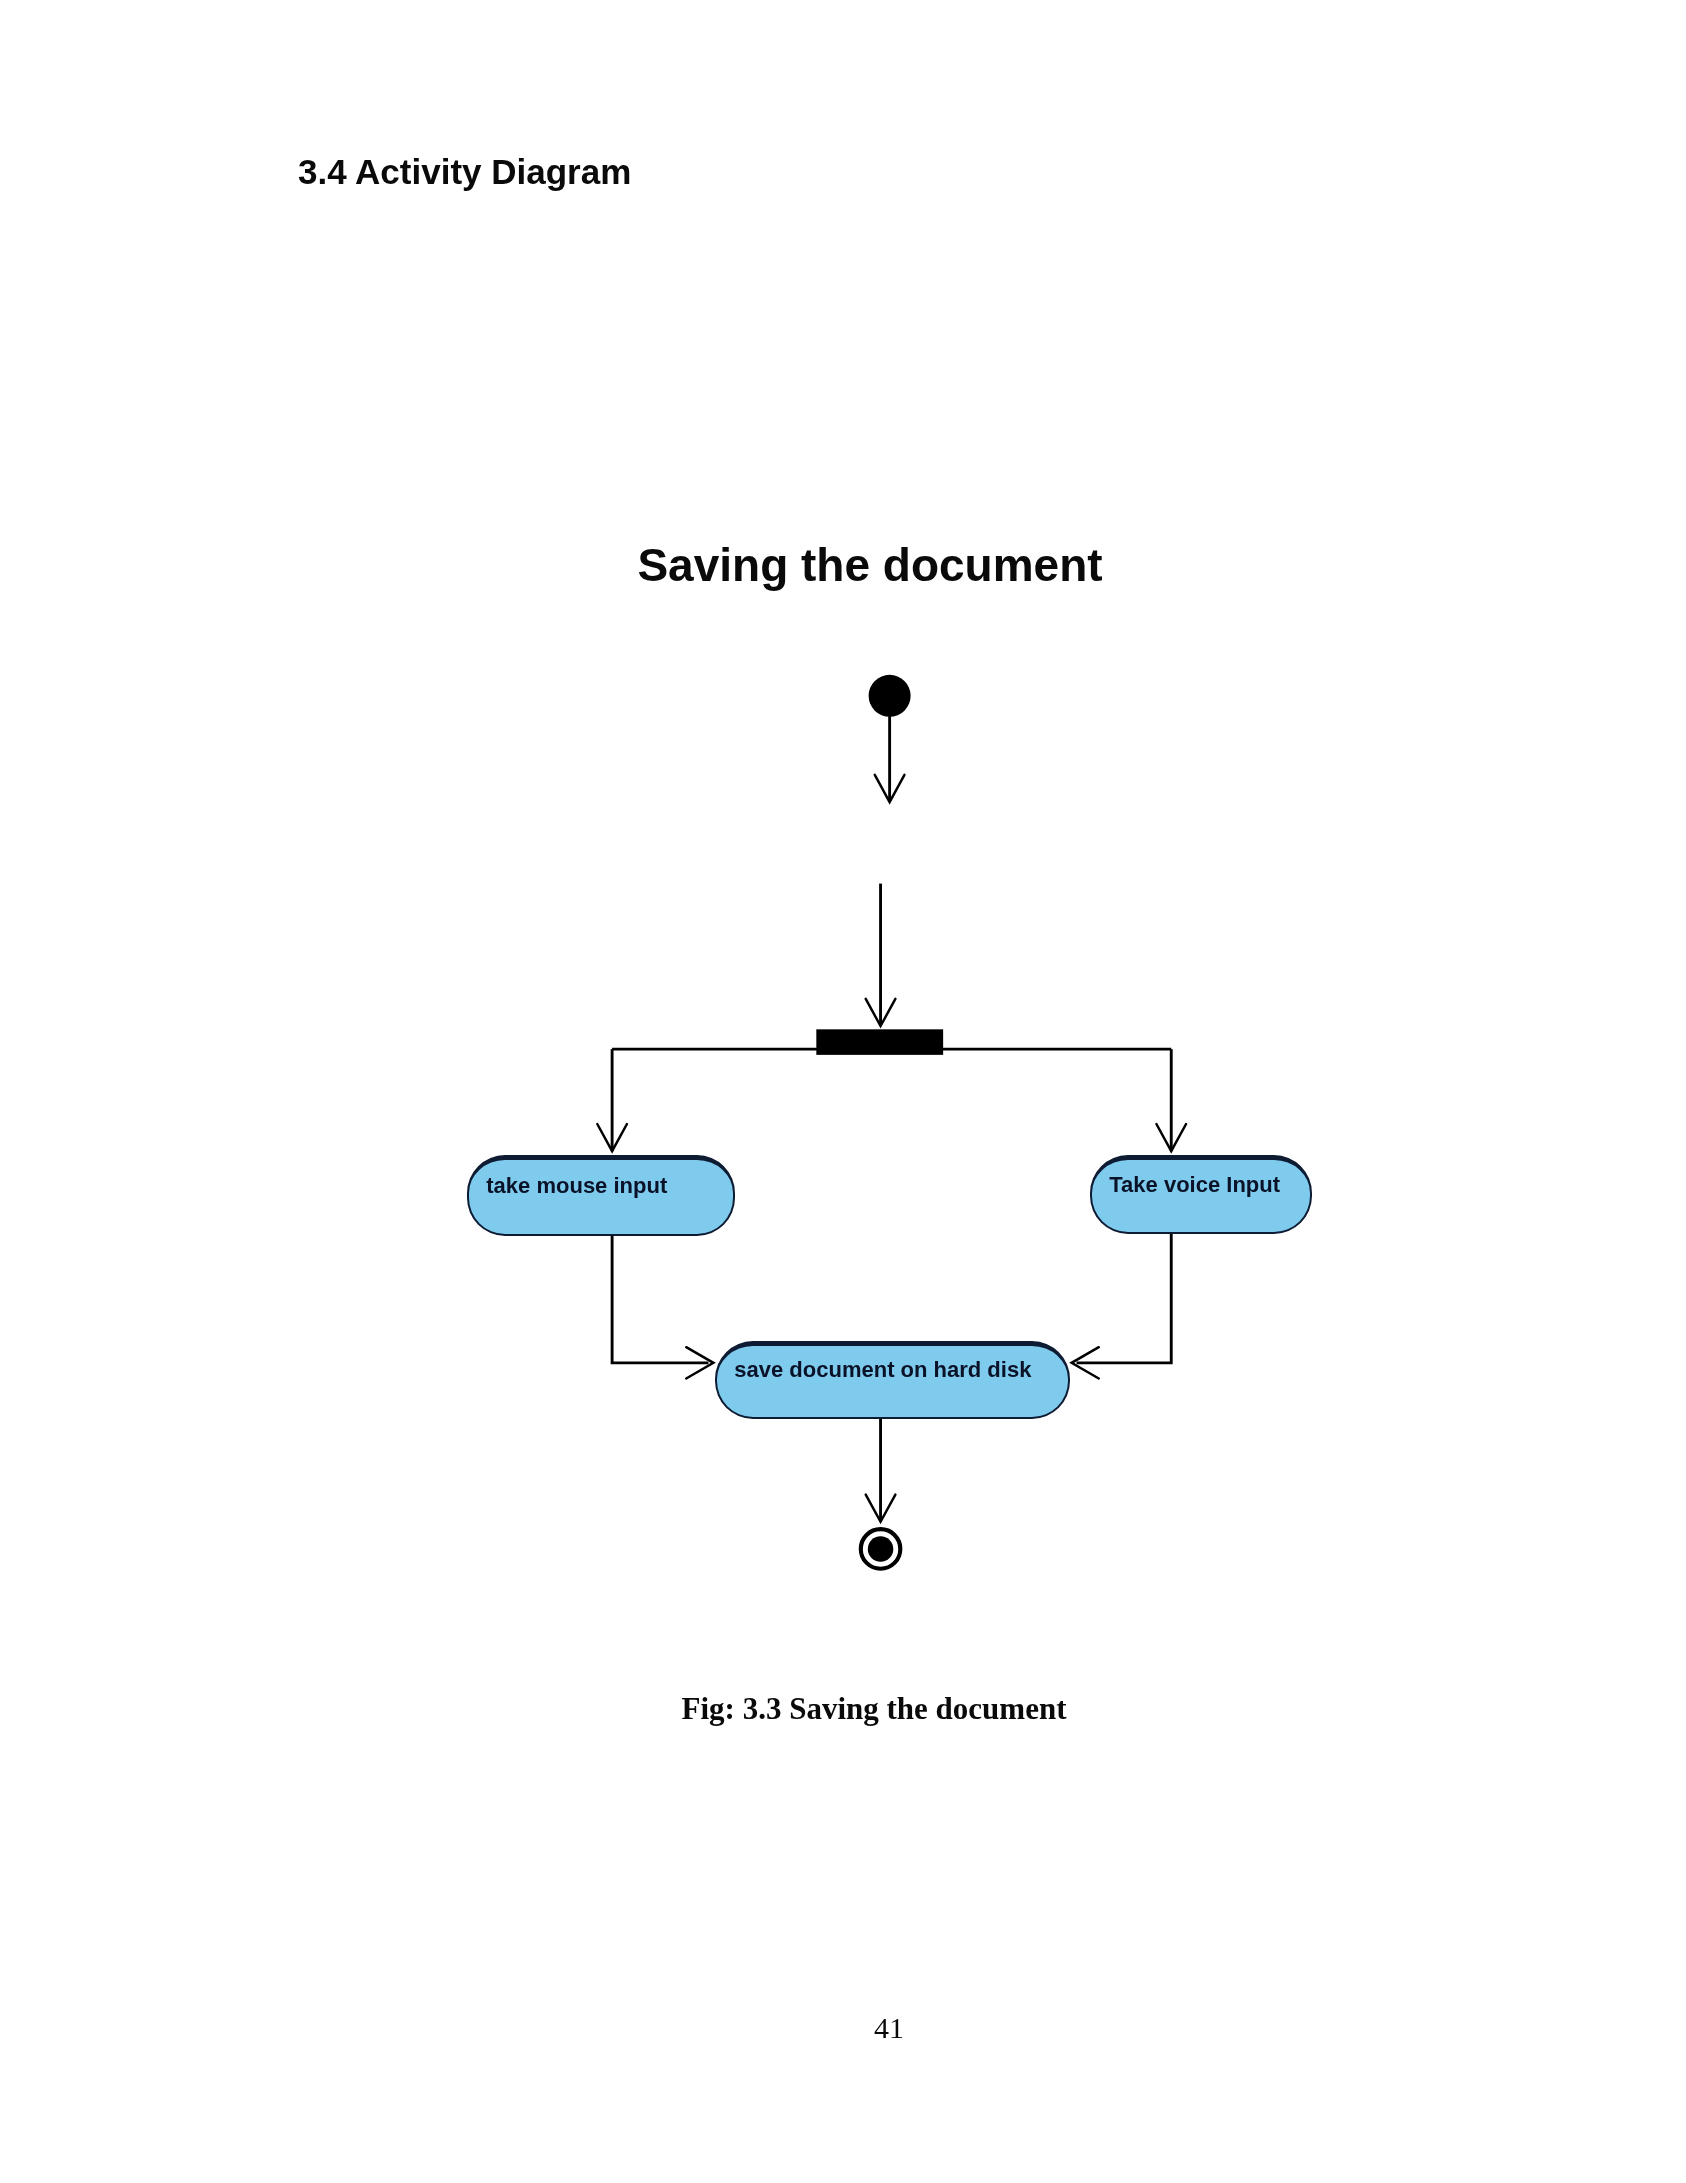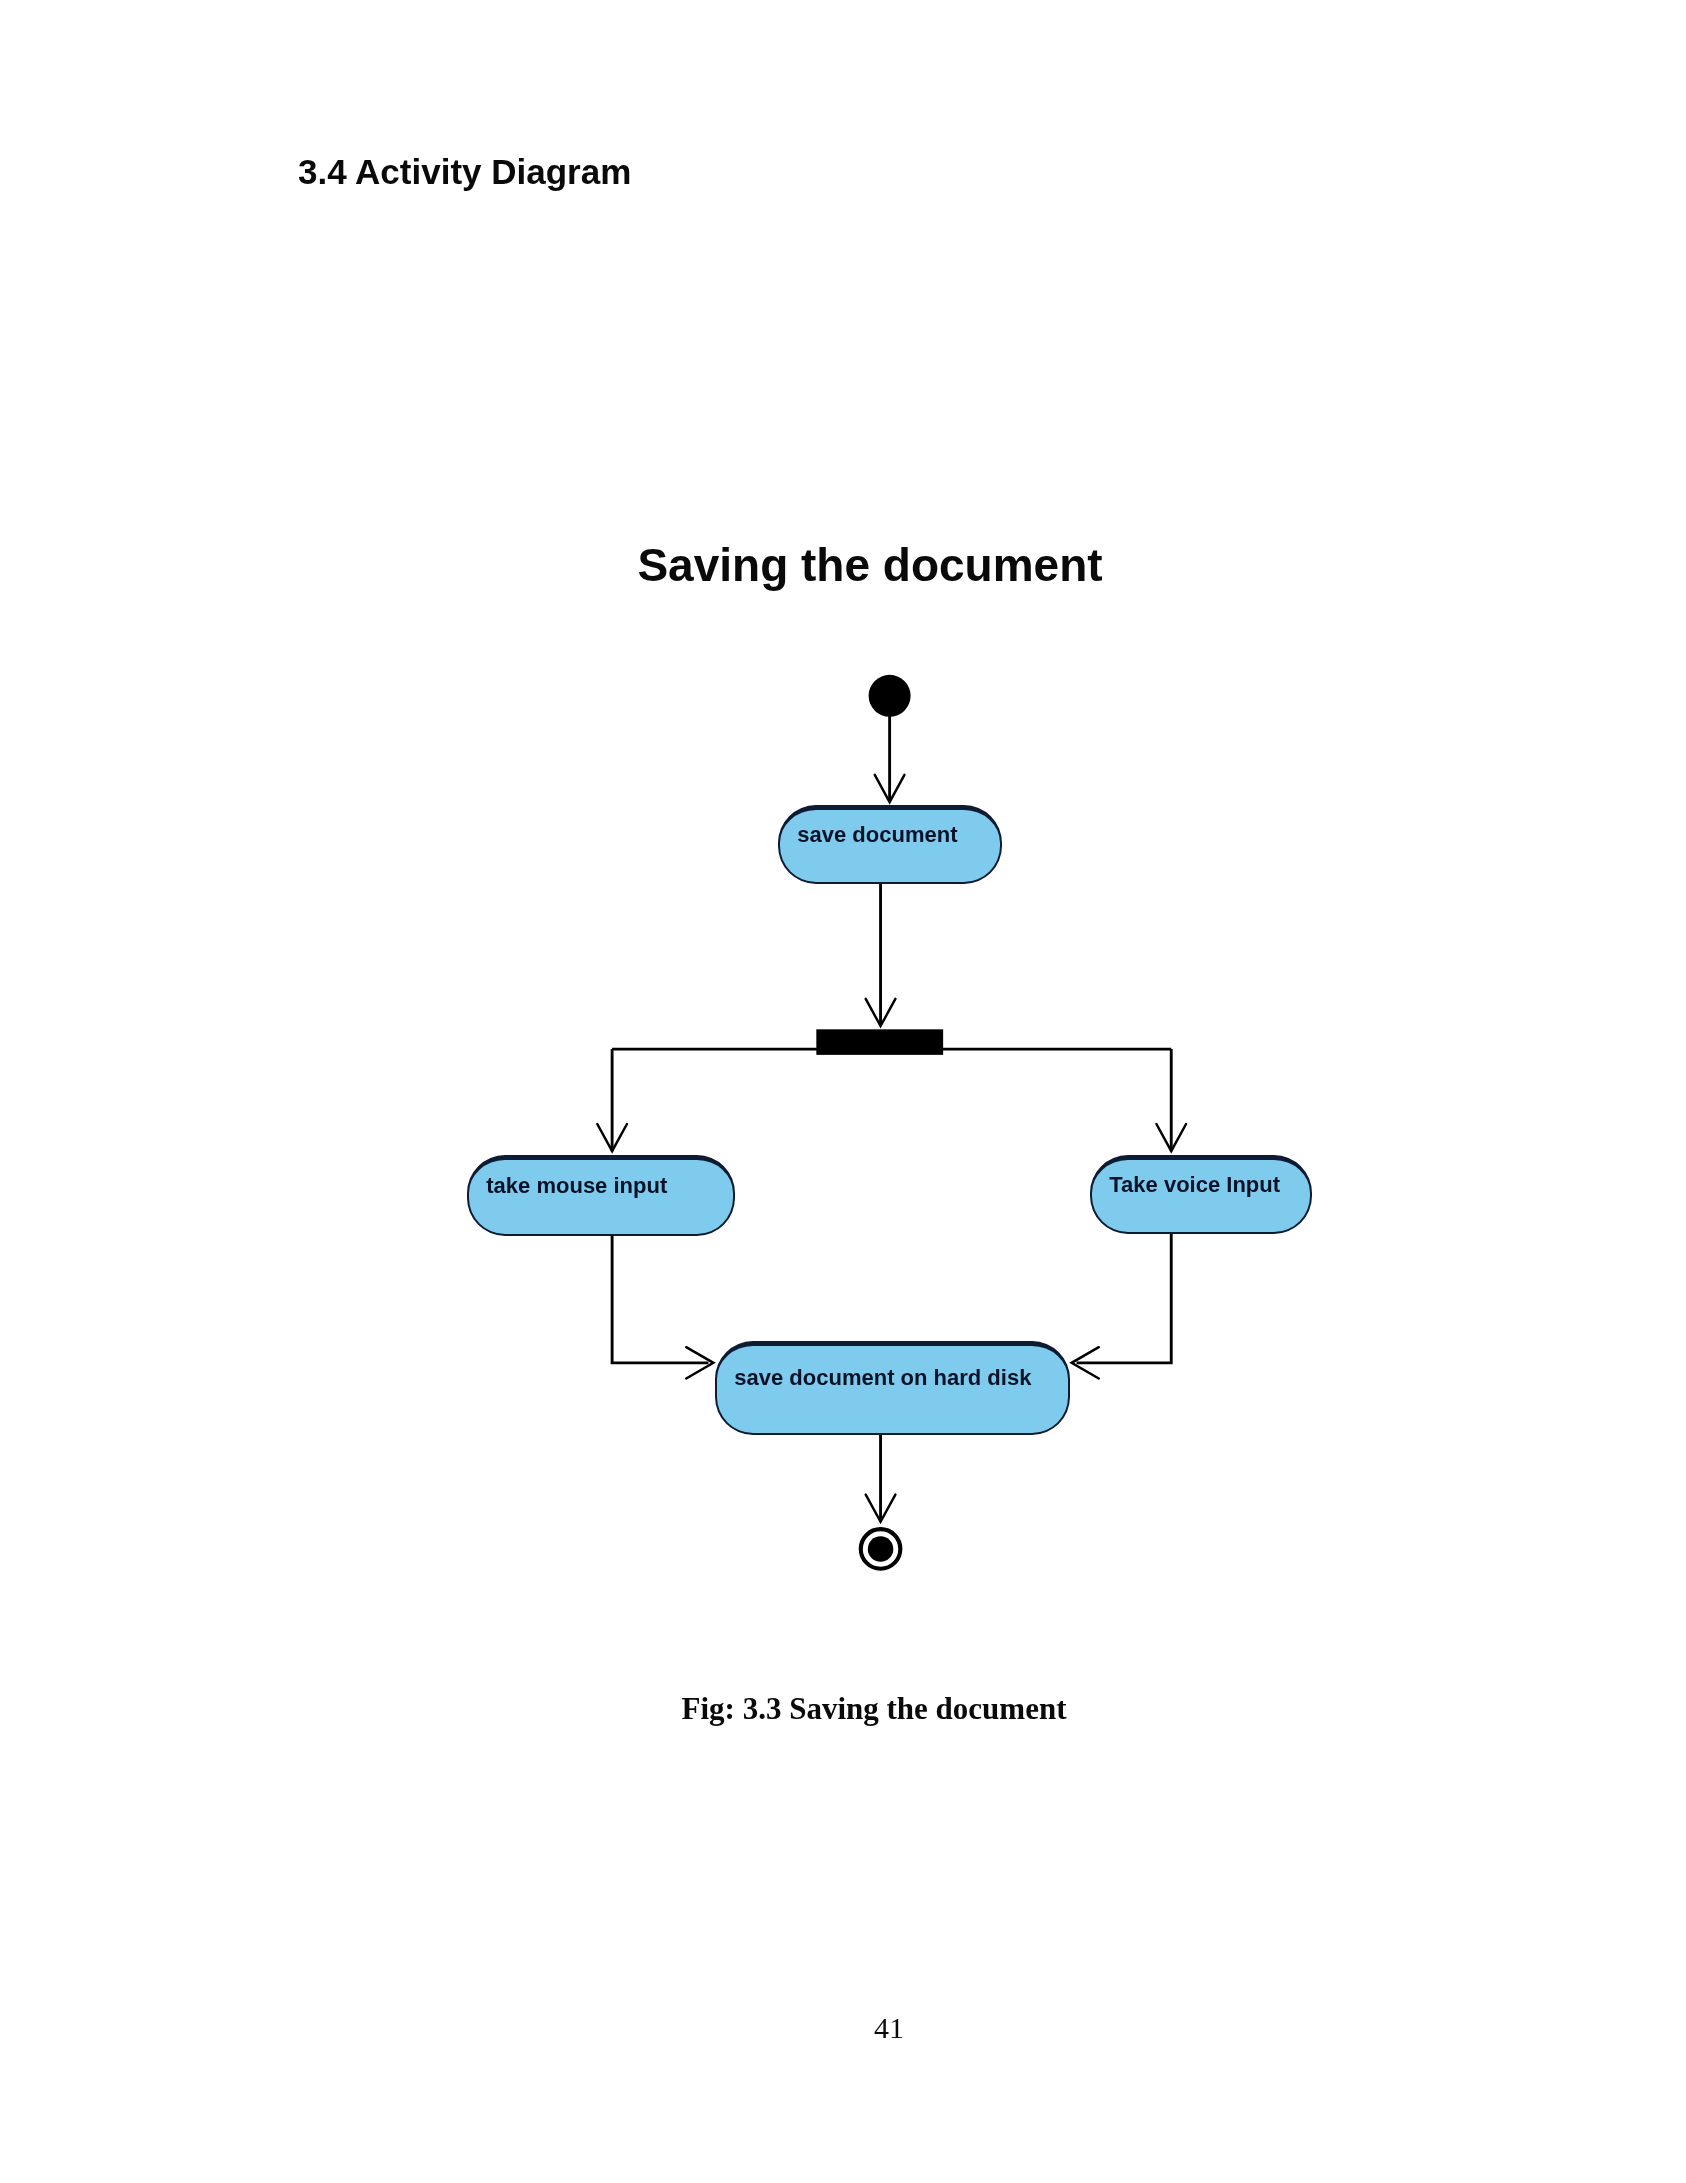--- a/index.html
+++ b/index.html
@@ -57,21 +57,21 @@
     padding-left: 17.3px;
     padding-bottom: 23px;
     color: #0a1228;
     font-size: 22px;
     font-weight: bold;
     white-space: nowrap;
   }
   .node-save-document        { left: 778px;  top: 805px;  width: 224px; height: 79px; }
   .node-take-mouse-input     { left: 467px;  top: 1155px; width: 268px; height: 81px; }
   .node-take-voice-input     { left: 1090px; top: 1155px; width: 222px; height: 79px; }
-  .node-save-on-hard-disk    { left: 715px;  top: 1341px; width: 355px; height: 94px; }
+  .node-save-on-hard-disk    { left: 715px;  top: 1341px; width: 355px; height: 78px; }
   .figure-caption {
     position: absolute;
     left: 874px;
     top: 1692px;
     transform: translateX(-50%);
     font-family: "Liberation Serif", serif;
     font-size: 31px;
     line-height: 1.1;
     font-weight: bold;
     color: #0a0a0a;
@@ -150,23 +150,20 @@
       <line class="edge-line" x1="1069" y1="1723" x2="1069" y2="1848"></line>
       <polyline class="arrow-head" points="1051,1815 1069,1848 1087,1815"></polyline>
     </g>
 
     <g>
       <circle cx="1069" cy="1881" r="24" fill="none" stroke="#000000" stroke-width="5"></circle>
       <circle cx="1069" cy="1881" r="15.5" fill="#000000"></circle>
     </g>
   </svg>
 
-  <div class="activity-node node-save-document">
-    <span>save document</span>
-  </div>
 
   <div class="activity-node node-take-voice-input">
     <span>Take voice Input</span>
   </div>
 
   <div class="activity-node node-take-mouse-input">
     <span>take mouse input</span>
   </div>
 
   <div class="activity-node node-save-on-hard-disk">

